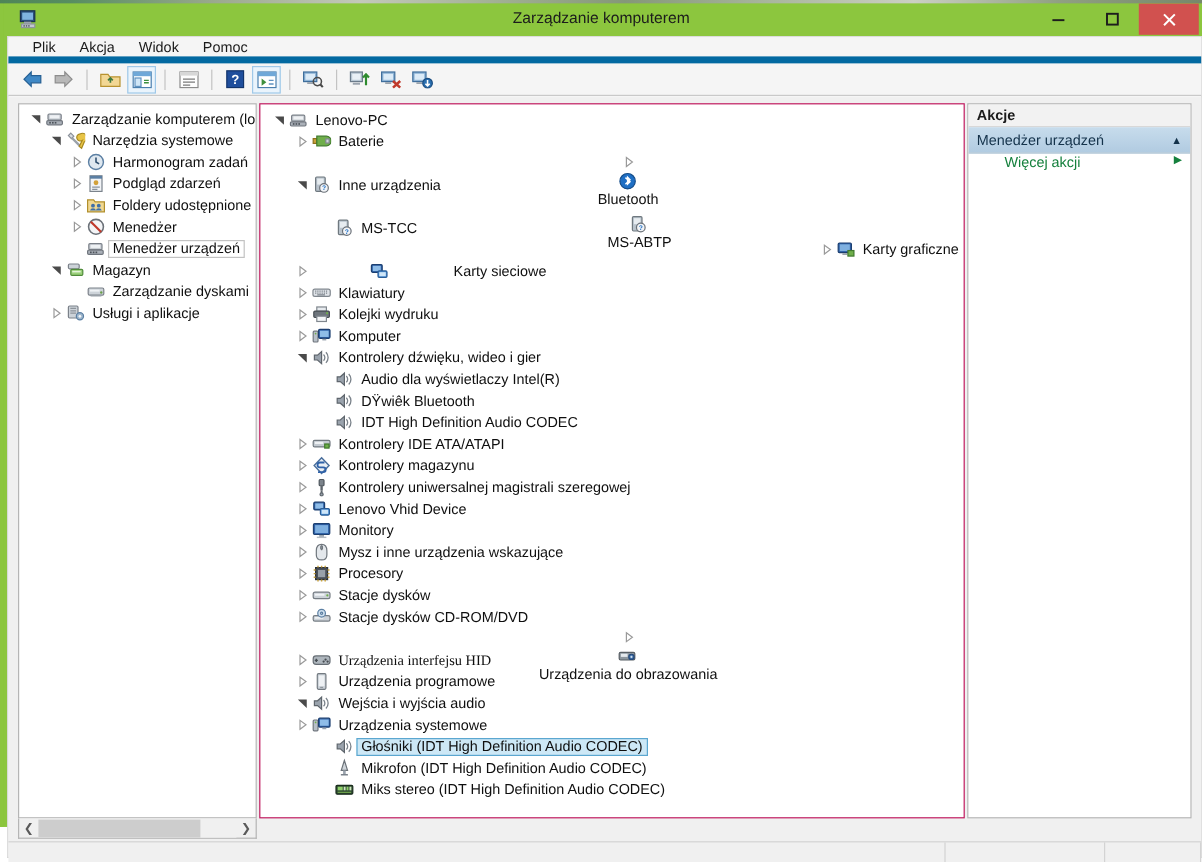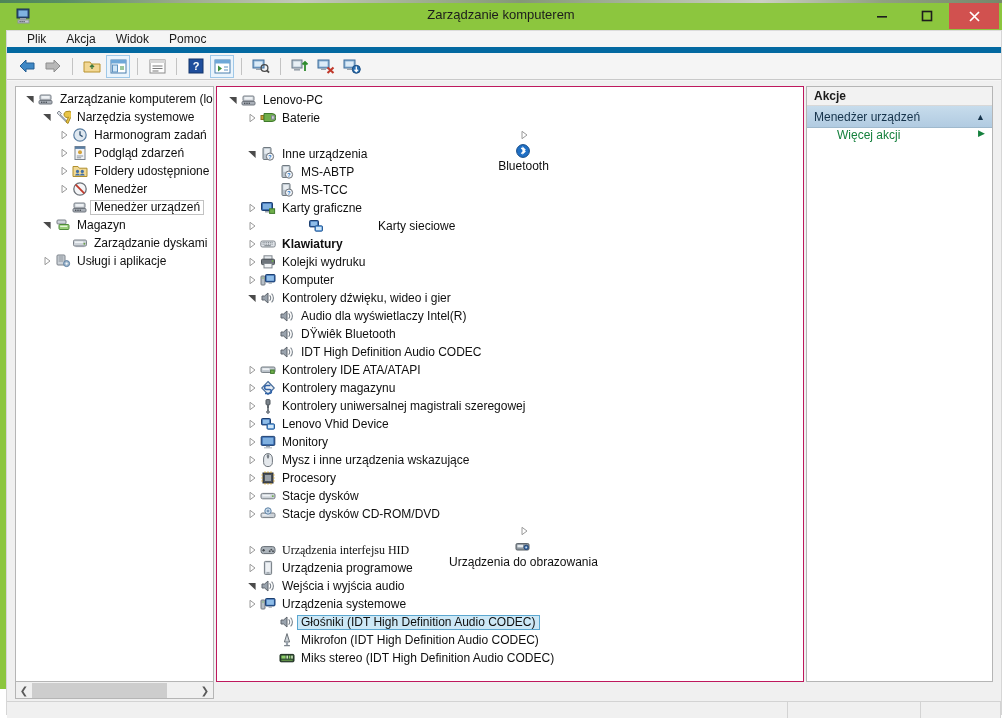--- a/index.html
+++ b/index.html
@@ -520,21 +520,21 @@
               <span class="ico">
                 <svg width="16" height="16" viewBox="0 0 16 16">
                   <rect x="3" y="1.5" width="8" height="12" rx="1" fill="#b9c3cc" stroke="#6f787f"></rect>
                   <rect x="4.3" y="2.8" width="5.4" height="5" fill="#e7ecf0"></rect>
                   <circle cx="10" cy="10.6" r="3.6" fill="#f2f4f7" stroke="#6b7178"></circle>
                   <text x="10" y="12.6" font-family="Liberation Sans" font-size="5.6" font-weight="bold" fill="#1f6fc4" text-anchor="middle">?</text>
                 </svg>
               </span>
               <span class="lbl">Inne urządzenia</span>
             </div>
-            <div class="row" style="padding-left: 44px;">
+            <div class="row" style="padding-left: 44px; flex-direction: column;">
               <span class="exp"></span>
               <span class="ico">
                 <svg width="16" height="16" viewBox="0 0 16 16">
                   <rect x="3" y="1.5" width="8" height="12" rx="1" fill="#b9c3cc" stroke="#6f787f"></rect>
                   <rect x="4.3" y="2.8" width="5.4" height="5" fill="#e7ecf0"></rect>
                   <circle cx="10" cy="10.6" r="3.6" fill="#f2f4f7" stroke="#6b7178"></circle>
                   <text x="10" y="12.6" font-family="Liberation Sans" font-size="5.6" font-weight="bold" fill="#1f6fc4" text-anchor="middle">?</text>
                 </svg>
               </span>
               <span class="lbl">MS-ABTP</span>
@@ -544,21 +544,21 @@
               <span class="ico">
                 <svg width="16" height="16" viewBox="0 0 16 16">
                   <rect x="3" y="1.5" width="8" height="12" rx="1" fill="#b9c3cc" stroke="#6f787f"></rect>
                   <rect x="4.3" y="2.8" width="5.4" height="5" fill="#e7ecf0"></rect>
                   <circle cx="10" cy="10.6" r="3.6" fill="#f2f4f7" stroke="#6b7178"></circle>
                   <text x="10" y="12.6" font-family="Liberation Sans" font-size="5.6" font-weight="bold" fill="#1f6fc4" text-anchor="middle">?</text>
                 </svg>
               </span>
               <span class="lbl">MS-TCC</span>
             </div>
-            <div class="row" style="padding-left: 25px;">
+            <div class="row" style="padding-left: 25px; justify-content: flex-end;">
               <span class="exp">
                 <svg width="10" height="10" viewBox="0 0 10 10">
                   <path d="M3 1.3 L8 5 L3 8.7 Z" fill="none" stroke="#9a9a9a" stroke-width="1"></path>
                 </svg>
               </span>
               <span class="ico">
                 <svg width="16" height="16" viewBox="0 0 16 16">
                   <rect x="1.5" y="2.5" width="11" height="8" rx="1" fill="#2f62a8" stroke="#1c3f70"></rect>
                   <rect x="2.8" y="3.6" width="8.4" height="5.6" fill="#7fb0e0"></rect>
                   <rect x="5" y="11" width="4" height="1.5" fill="#9aa3ad"></rect>
@@ -576,21 +576,21 @@
               <span class="ico">
                 <svg width="16" height="16" viewBox="0 0 16 16">
                   <rect x="1.5" y="2.5" width="9" height="6.4" rx="1" fill="#2f62a8" stroke="#1c3f70"></rect>
                   <rect x="2.7" y="3.5" width="6.6" height="4.4" fill="#8fbde8"></rect>
                   <rect x="7" y="7.8" width="7.5" height="5.4" rx="1" fill="#4a90d9" stroke="#2a5d96"></rect>
                   <rect x="8" y="8.8" width="5.5" height="3.4" fill="#cfe6f8"></rect>
                 </svg>
               </span>
               <span class="lbl">Karty sieciowe</span>
             </div>
-            <div class="row" style="padding-left: 25px; font-weight: bold;">
+            <div class="row" style="padding-left: 25px;">
               <span class="exp">
                 <svg width="10" height="10" viewBox="0 0 10 10">
                   <path d="M3 1.3 L8 5 L3 8.7 Z" fill="none" stroke="#9a9a9a" stroke-width="1"></path>
                 </svg>
               </span>
               <span class="ico">
                 <svg width="16" height="16" viewBox="0 0 16 16">
                   <rect x="0.8" y="5" width="14.4" height="6" rx="1.6" fill="#dfe3e8" stroke="#80878e"></rect>
                   <path d="M2.6 6.6 h1 M4.4 6.6 h1 M6.2 6.6 h1 M8 6.6 h1 M9.8 6.6 h1 M11.6 6.6 h1 M2.6 8.2 h1 M4.4 8.2 h1 M6.2 8.2 h1 M8 8.2 h1 M9.8 8.2 h1 M11.6 8.2 h1 M4.4 9.7 h6.4" stroke="#7c838a" stroke-width="1"></path>
                 </svg>

